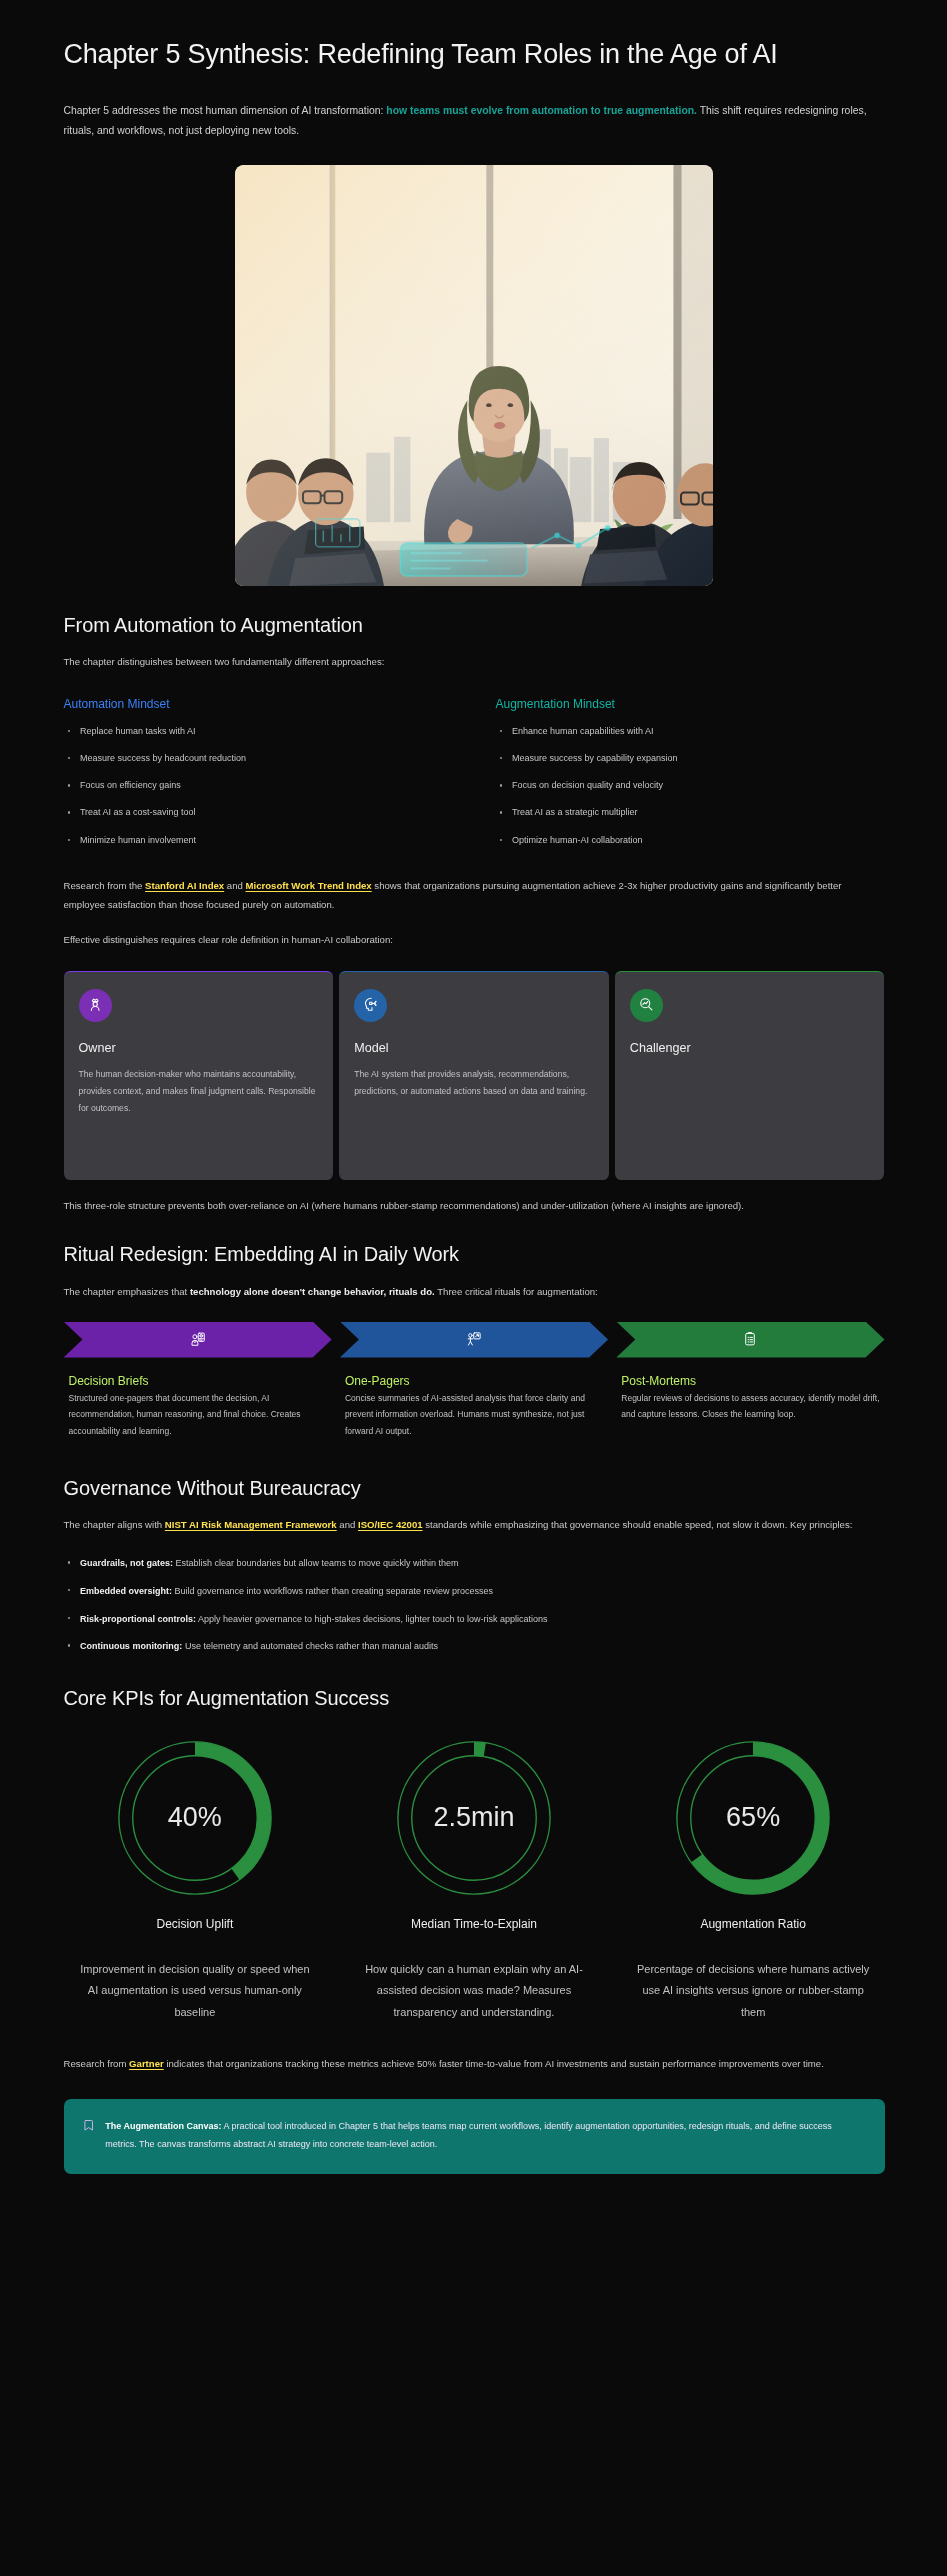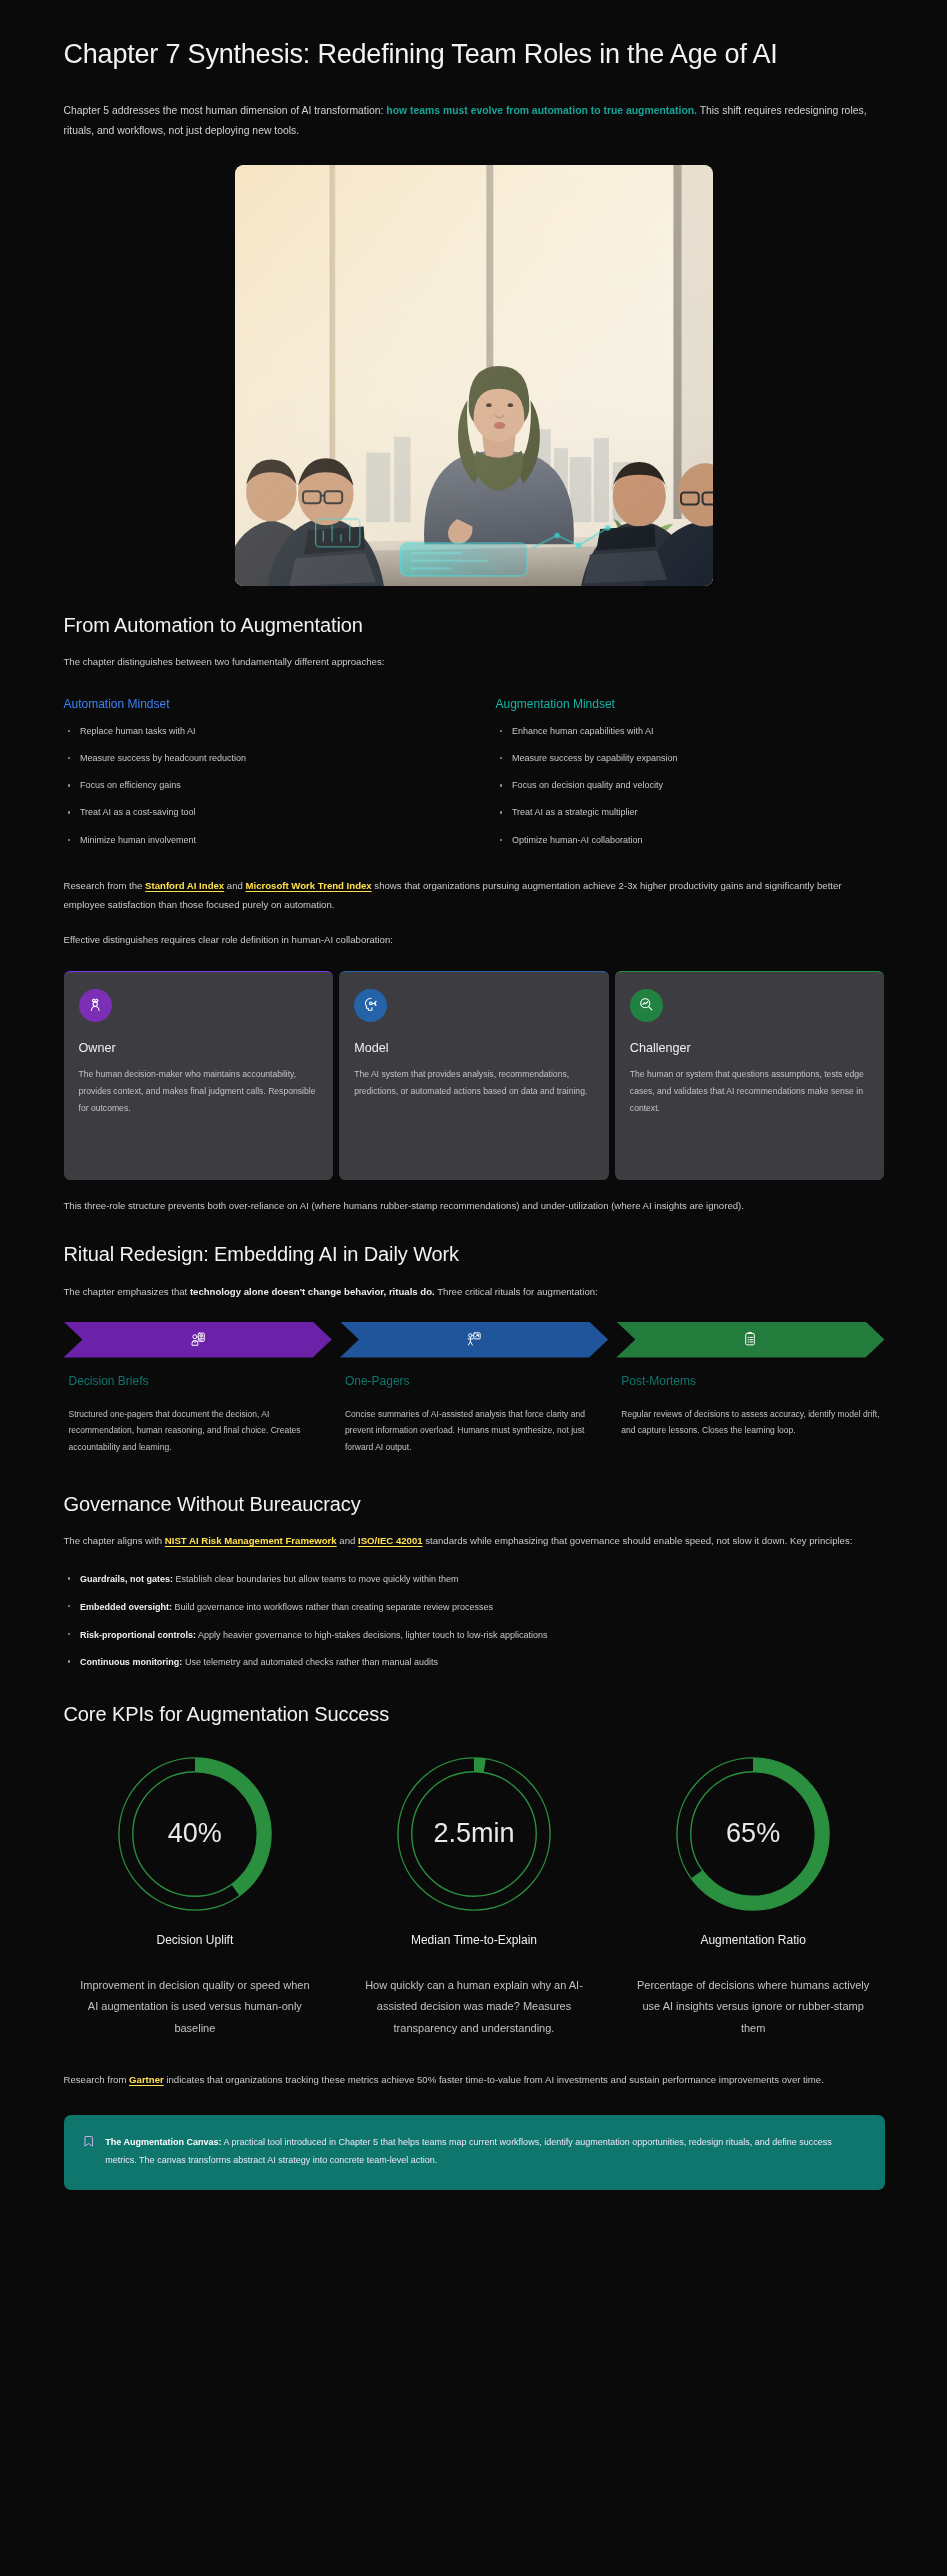--- a/index.html
+++ b/index.html
@@ -157,23 +157,23 @@
     align-items: center;
     justify-content: center;
     background: #6b21a8;
     clip-path: polygon(0 0, calc(100% - 19px) 0, 100% 50%, calc(100% - 19px) 100%, 0 100%, 19px 50%);
   }
   .chev.b2 { background: #20559c; }
   .chev.b3 { background: #237b3c; }
   .ritual-title {
     font-size: 12px;
     font-weight: 400;
-    color: #0f766e;
+    color: #bef264;
     margin-top: 16.4px;
-    margin-bottom: 18px;
+    margin-bottom: 2px;
     padding-left: 5px;
   }
   .ritual-desc {
     font-size: 8.5px;
     line-height: 1.95;
     color: #c3c3c3;
     padding-left: 5px;
   }
 
   
@@ -244,21 +244,21 @@
   }
   .callout-text b { color: #ffffff; font-weight: 700; }
   .bottom-pad { height: 35px; }
 </style>
 </head>
 <body>
 
 <div class="page">
   <div class="wrap">
 
-    <h1 class="hero-title">Chapter 7 Synthesis: Redefining Team Roles in the Age of AI</h1>
+    <h1 class="hero-title">Chapter 5 Synthesis: Redefining Team Roles in the Age of AI</h1>
 
     <p class="lede">
       <span>Chapter 5 addresses the most human dimension of AI transformation: </span><span class="hl">how teams must evolve from automation to true augmentation.</span><span> This shift requires redesigning roles, rituals, and workflows, not just deploying new tools.</span>
     </p>
 
     <div class="hero-img-holder">
       <div class="hero-img">
         <svg viewBox="0 0 757 666" preserveAspectRatio="xMidYMid slice" aria-hidden="true">
           <defs>
             <linearGradient id="sky" x1="0" y1="0" x2="0" y2="1">
@@ -463,21 +463,20 @@
         <div class="role-badge">
           <span>
             <svg width="16.4" height="16.4" viewBox="0 0 24 24" fill="none" stroke="#fff" stroke-width="1.6" stroke-linecap="round" stroke-linejoin="round">
               <circle cx="10.6" cy="10.6" r="6.6"></circle>
               <path d="M7.2 12.4 l2.4 -2.8 l2 1.8 l2.8 -3.4"></path>
               <path d="M15.4 15.4 L20.4 20.4"></path>
             </svg>
           </span>
         </div>
         <div class="role-name">Challenger</div>
-        <div class="role-desc">The human or system that questions assumptions, tests edge cases, and validates that AI recommendations make sense in context.</div>
       </div>
     </div>
 
     <p class="body">This three-role structure prevents both over-reliance on AI (where humans rubber-stamp recommendations) and under-utilization (where AI insights are ignored).</p>
 
     <h2 class="sec">Ritual Redesign: Embedding AI in Daily Work</h2>
     <p class="body"><span>The chapter emphasizes that </span><b>technology alone doesn't change behavior, rituals do.</b><span> Three critical rituals for augmentation:</span></p>
 
     <div class="ritual-grid">
       <div class="chev b1">

